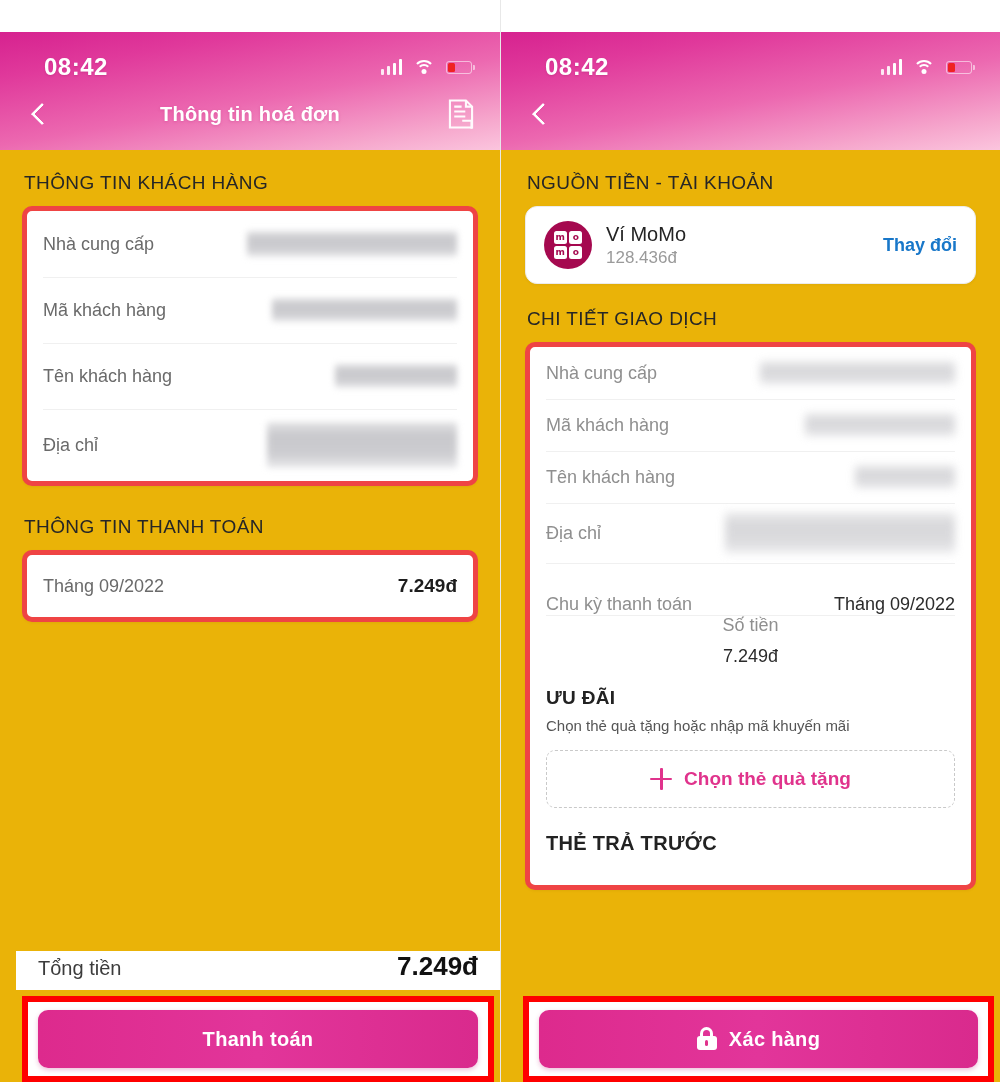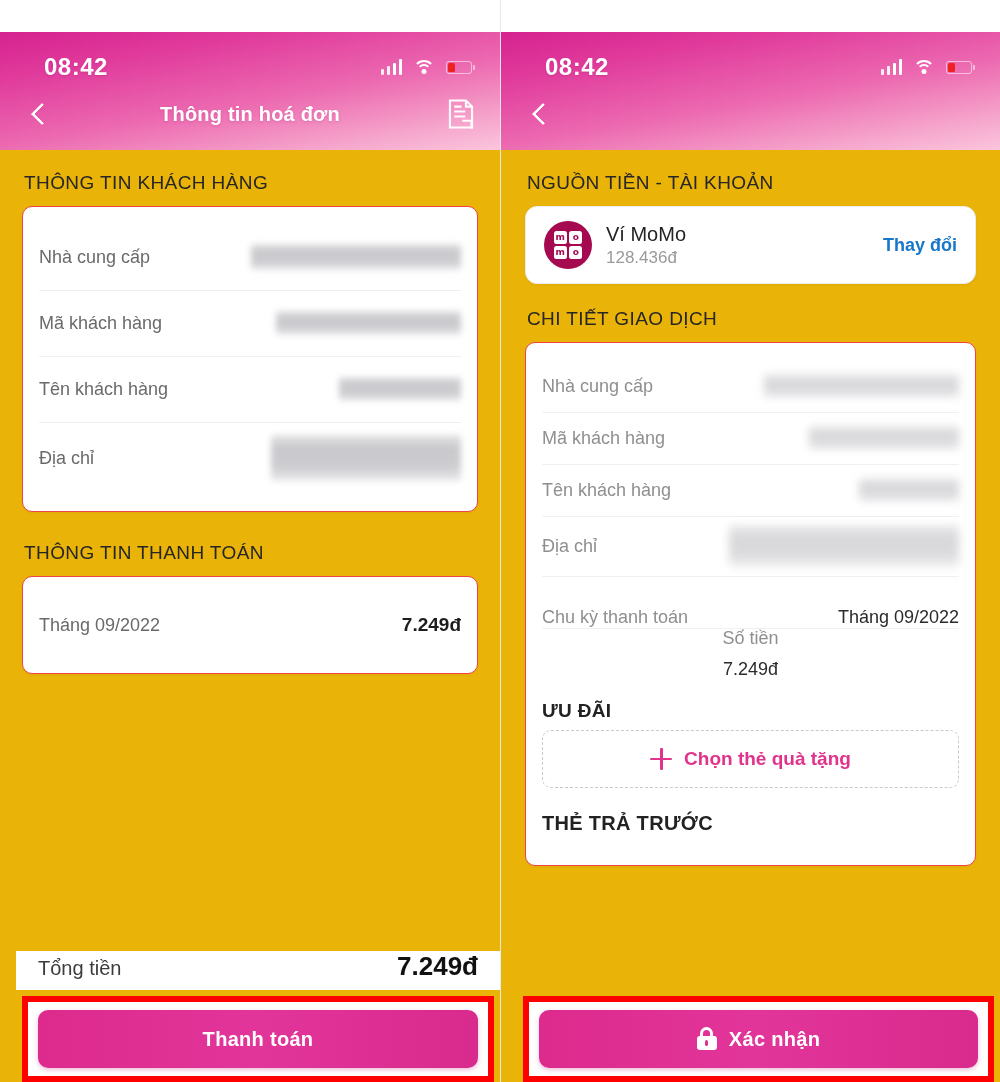--- a/index.html
+++ b/index.html
@@ -54,23 +54,23 @@
   .docicon svg { width: 30px; height: 32px; display:block; margin: 1px auto; }
   .navspacer { width: 34px; flex: 0 0 34px; }
 
   
   .body { position: relative; height: calc(1082px - 118px); background: #eab308; }
   .sectitle { font-size: 19px; color: #262626; letter-spacing: .4px; font-weight: 400; padding: 22px 24px 12px 24px; }
   .sectitle.rt { padding-left: 26px; }
 
   .card {
     margin: 0 22px; background: #fff;
-    border: 1px solid #ef4444; border-radius: 10px;
+    border: 5px solid #ef4444; border-radius: 10px;
     box-shadow: 0 1px 3px rgba(0,0,0,0.05);
-    padding: 17px 16px;
+    padding: 0 16px;
   }
   .card.tight { margin: 0 24px; }
 
   .row { display: flex; align-items: center; justify-content: space-between; min-height: 66px; position: relative; }
   .row + .row::before {
     content:""; position: absolute; left: 0; right: 0; top: 0; height: 1px; background: #f0f0f0;
   }
   .lbl { font-size: 18px; color: #6a6a6a; font-weight: 400; white-space: nowrap; }
   .lbl.dim { color: #8f8f8f; }
   .val { font-size: 18px; color: #2b2b2b; }
@@ -330,20 +330,21 @@
           <span class="lbl dim">Chu kỳ thanh toán</span>
           <span class="val">Tháng 09/2022</span>
         </div>
         <div class="row" style="min-height:52px;flex-direction:column;">
           <span class="lbl dim">Số tiền</span>
           <span class="val">7.249đ</span>
         </div>
 
         <div>
           <div class="promoTitle">ƯU ĐÃI</div>
+          <div class="promoSub">Chọn thẻ quà tặng hoặc nhập mã khuyến mãi</div>
           <div class="giftbtn">
             <span class="plus"></span>
             <span class="giftlbl">Chọn thẻ quà tặng</span>
           </div>
         </div>
 
         <div class="prepaidTitle">THẺ TRẢ TRƯỚC</div>
       </div>
 
       <div class="peek">
@@ -354,21 +355,21 @@
       </div>
 
       <div class="bottom">
         <div class="cta-wrap">
           <div class="redbox">
             <button class="cta">
               <span class="lock">
                 <span class="shackle"></span>
                   <span class="bodyl"></span>
               </span>
-              <span>Xác nhận</span>
+              <span>Xác hàng</span>
             </button>
           </div>
         </div>
         <div class="homebar">
             <b></b>
           </div>
       </div>
 
     </div>
   </div>

